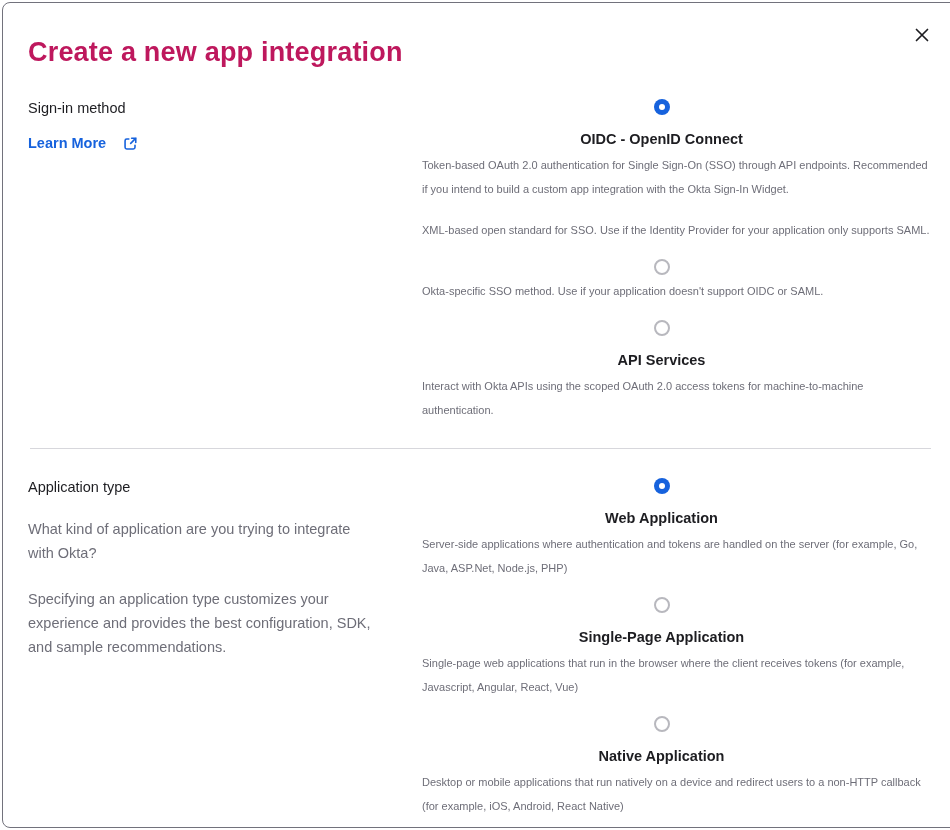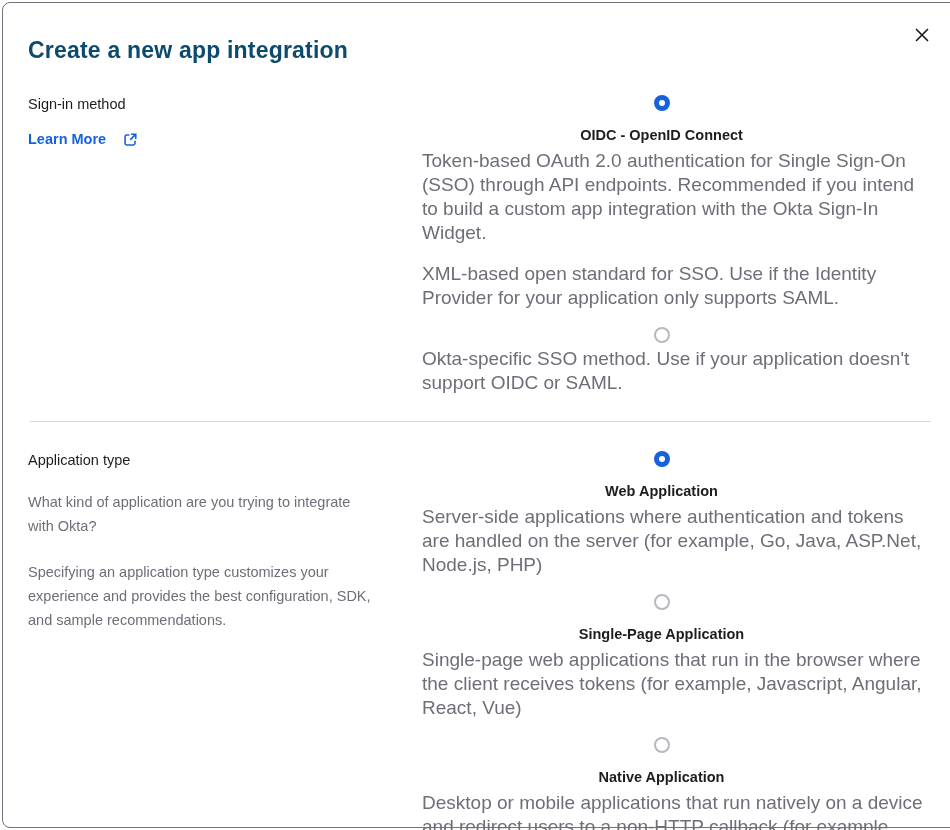--- a/index.html
+++ b/index.html
@@ -9,21 +9,21 @@
     position:absolute; top:2px; left:2px; width:958px; height:826px;
     background:#fff; border:1px solid #72727c; border-radius:8px;
     padding:34px 28px 0 25px;
   }
   .close-btn {
     position:absolute; top:21px; left:908px; width:22px; height:22px;
     background:none; border:none; cursor:pointer; padding:0;
     display:flex; align-items:center; justify-content:center;
   }
   .modal-title {
-    font-size:23px; font-weight:700; color:#0c4a6e; letter-spacing:.2px;
+    font-size:27px; font-weight:700; color:#be185d; letter-spacing:.2px;
   }
   .section-grid {
     display:grid; grid-template-columns:346px 1fr; column-gap:18px;
   }
   .section-grid.first { margin-top:31px; }
   .col-left .section-heading {
     font-size:14.5px; font-weight:400; color:#1d1d21; padding-top:1px;
   }
   .learn-more {
     display:inline-flex; align-items:center; gap:17px; margin-top:19px;
@@ -40,21 +40,21 @@
     width:16px; height:16px; border-radius:50%; flex:0 0 16px; position:relative;
   }
   .radio.unchecked { border:2px solid #b8b8be; background:#fff; }
   .radio.checked { background:#1662dd; }
   .radio.checked::after {
     content:""; position:absolute; width:6px; height:6px; border-radius:50%;
     background:#fff; top:5px; left:5px;
   }
   .option-label { font-size:14.5px; font-weight:600; color:#1d1d21; line-height:20px; }
   .option-desc {
-    margin:4px 0 0 30px; font-size:19px; color:#6e6e78; line-height:24px;
+    margin:4px 0 0 30px; font-size:11px; color:#6e6e78; line-height:24px;
     max-width:510px;
   }
   .divider { border:none; border-top:1px solid #d7d7dc; margin:26px 0 29px 2px; }
   .footer {
     display:flex; justify-content:flex-end; align-items:center; gap:16px;
     margin-top:35px; padding-right:5px;
   }
   .btn {
     height:37px; border-radius:6px; font-family:inherit; font-size:14.5px;
     font-weight:700; cursor:pointer; padding:0 17px;
@@ -101,20 +101,27 @@
       </div>
       <div class="option">
         <div class="option-desc">XML-based open standard for SSO. Use if the Identity Provider for your application only supports SAML.</div>
       </div>
       <div class="option">
         <div class="option-head">
           <span class="radio unchecked"></span>
         </div>
         <div class="option-desc">Okta-specific SSO method. Use if your application doesn't support OIDC or SAML.</div>
       </div>
+      <div class="option">
+        <div class="option-head">
+          <span class="radio unchecked"></span>
+          <span class="option-label">API Services</span>
+        </div>
+        <div class="option-desc">Interact with Okta APIs using the scoped OAuth 2.0 access tokens for machine-to-machine authentication.</div>
+      </div>
     </div>
   </div>
 
   <hr class="divider">
 
   <div class="section-grid">
     <div class="col-left">
       <div class="section-heading">Application type</div>
       <p>What kind of application are you trying to integrate with Okta?</p>
       <p>Specifying an application type customizes your experience and provides the best configuration, SDK, and sample recommendations.</p>

